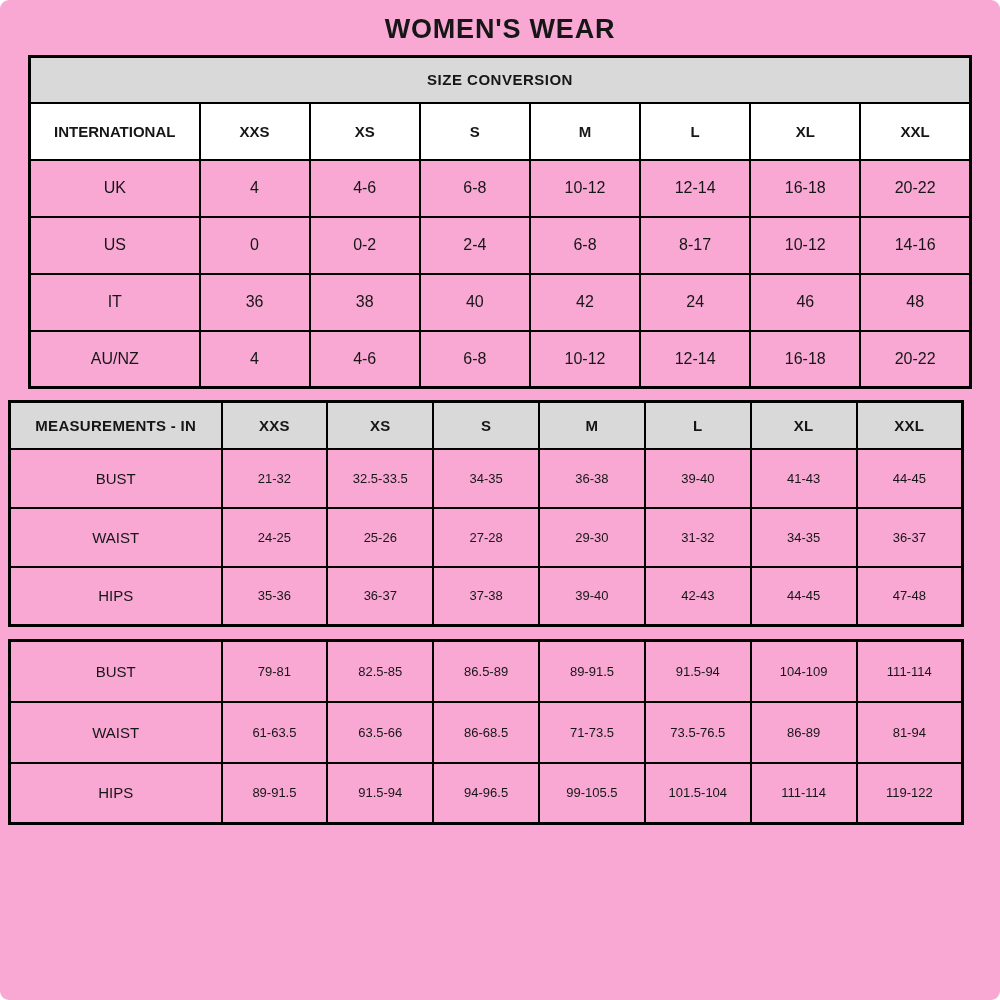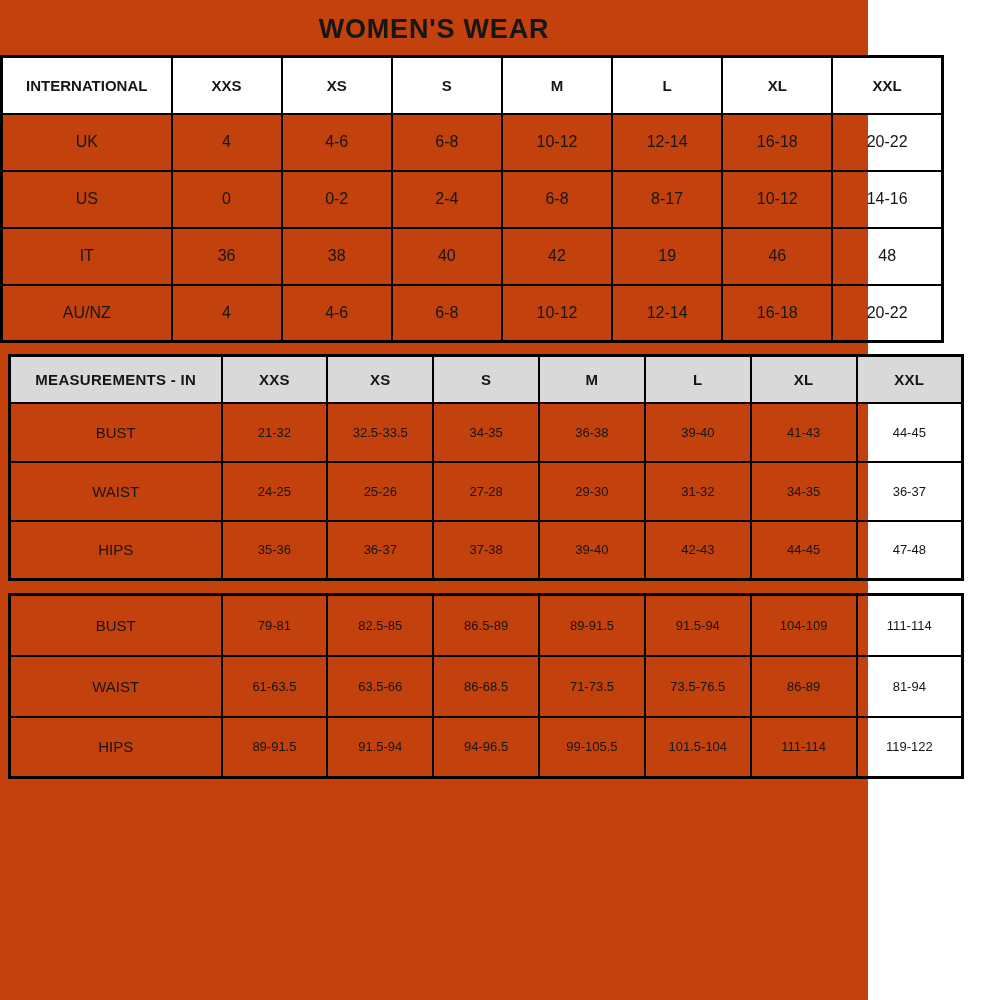--- a/index.html
+++ b/index.html
@@ -4,24 +4,25 @@
 <style>
   html, body {
     margin: 0;
     padding: 0;
     background: #ffffff;
     width: 1000px;
     font-family: "Liberation Sans", "DejaVu Sans", sans-serif;
     color: #161616;
   }
   .page {
-    width: 868px;
+    width: 1000px;
     height: 1000px;
-    background: #c2410c;
+    background: #f9a8d4;
     box-sizing: border-box;
+    border-radius: 9px;
   }
   .page-title {
     text-align: center;
     font-size: 27px;
     font-weight: bold;
     letter-spacing: 0.8px;
     padding: 14px 0 11px 0;
     line-height: 30px;
   }
   table {
@@ -78,20 +79,23 @@
 <div class="page">
 
   <div class="page-title">WOMEN'S WEAR</div>
 
   <table id="t0" class="conversion">
     <colgroup>
         <col class="first">
         <col span="7">
       </colgroup>
     <tbody>
+        <tr class="caption-row">
+          <td class="caption" colspan="8">SIZE CONVERSION</td>
+        </tr>
         <tr class="header-row">
           <td class="row-label">INTERNATIONAL</td>
           <td>XXS</td>
           <td>XS</td>
           <td>S</td>
           <td>M</td>
           <td>L</td>
           <td>XL</td>
           <td>XXL</td>
         </tr>
@@ -114,21 +118,21 @@
           <td>8-17</td>
           <td>10-12</td>
           <td>14-16</td>
         </tr>
         <tr>
           <td class="row-label">IT</td>
           <td>36</td>
           <td>38</td>
           <td>40</td>
           <td>42</td>
-          <td>19</td>
+          <td>24</td>
           <td>46</td>
           <td>48</td>
         </tr>
         <tr>
           <td class="row-label">AU/NZ</td>
           <td>4</td>
           <td>4-6</td>
           <td>6-8</td>
           <td>10-12</td>
           <td>12-14</td>

